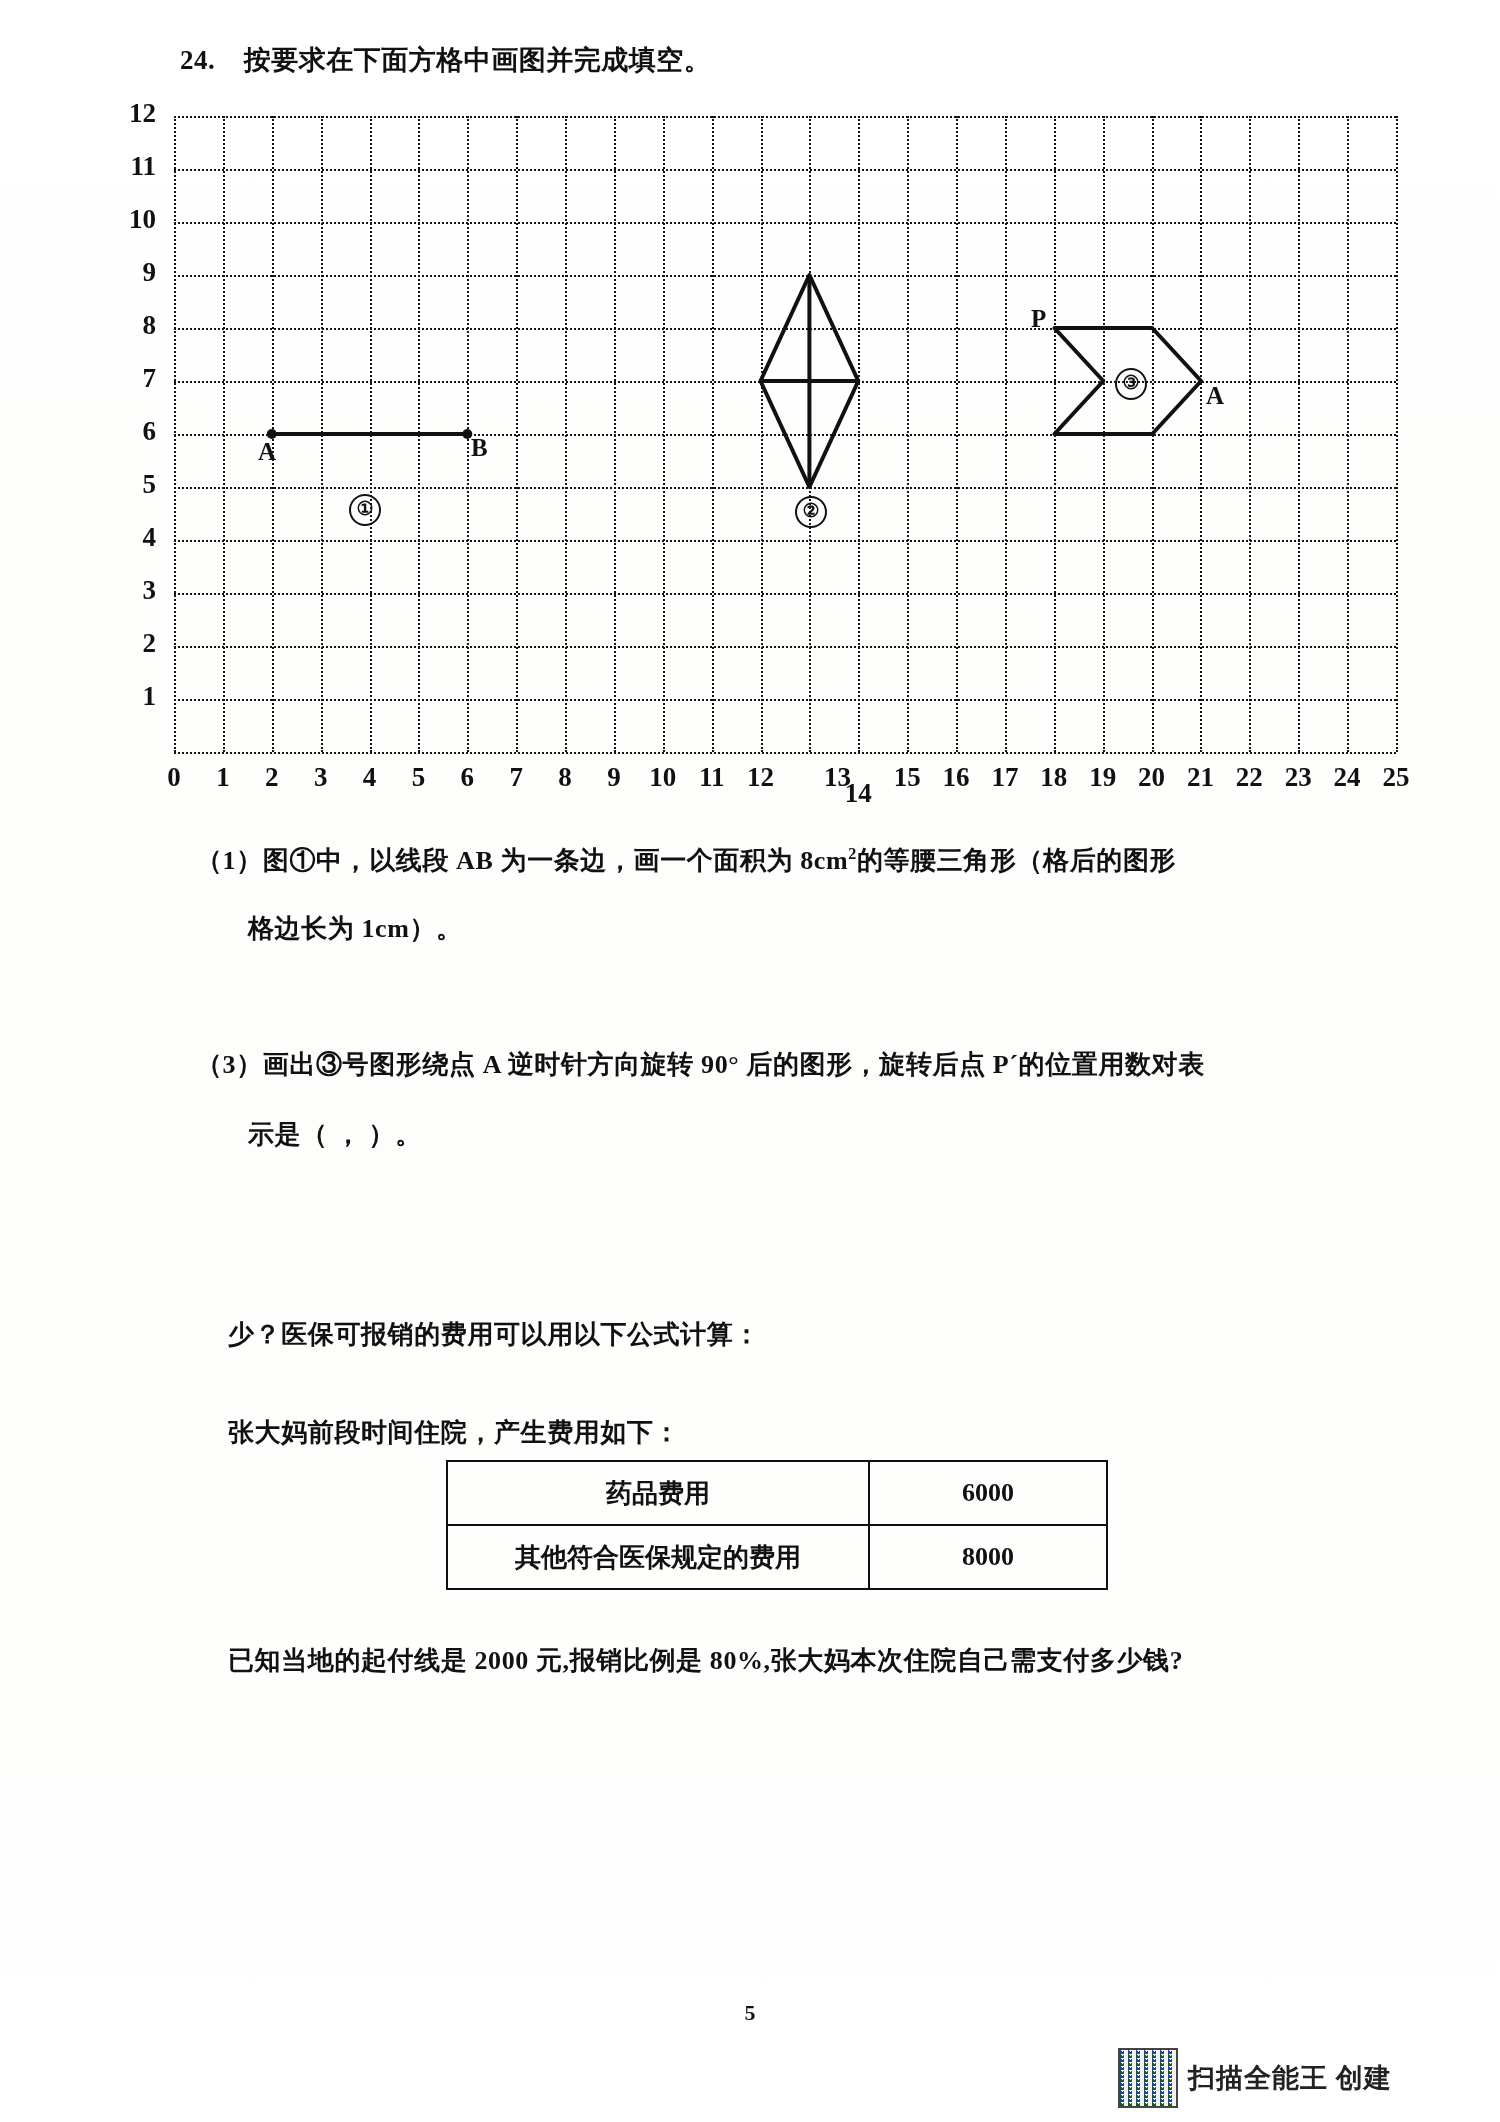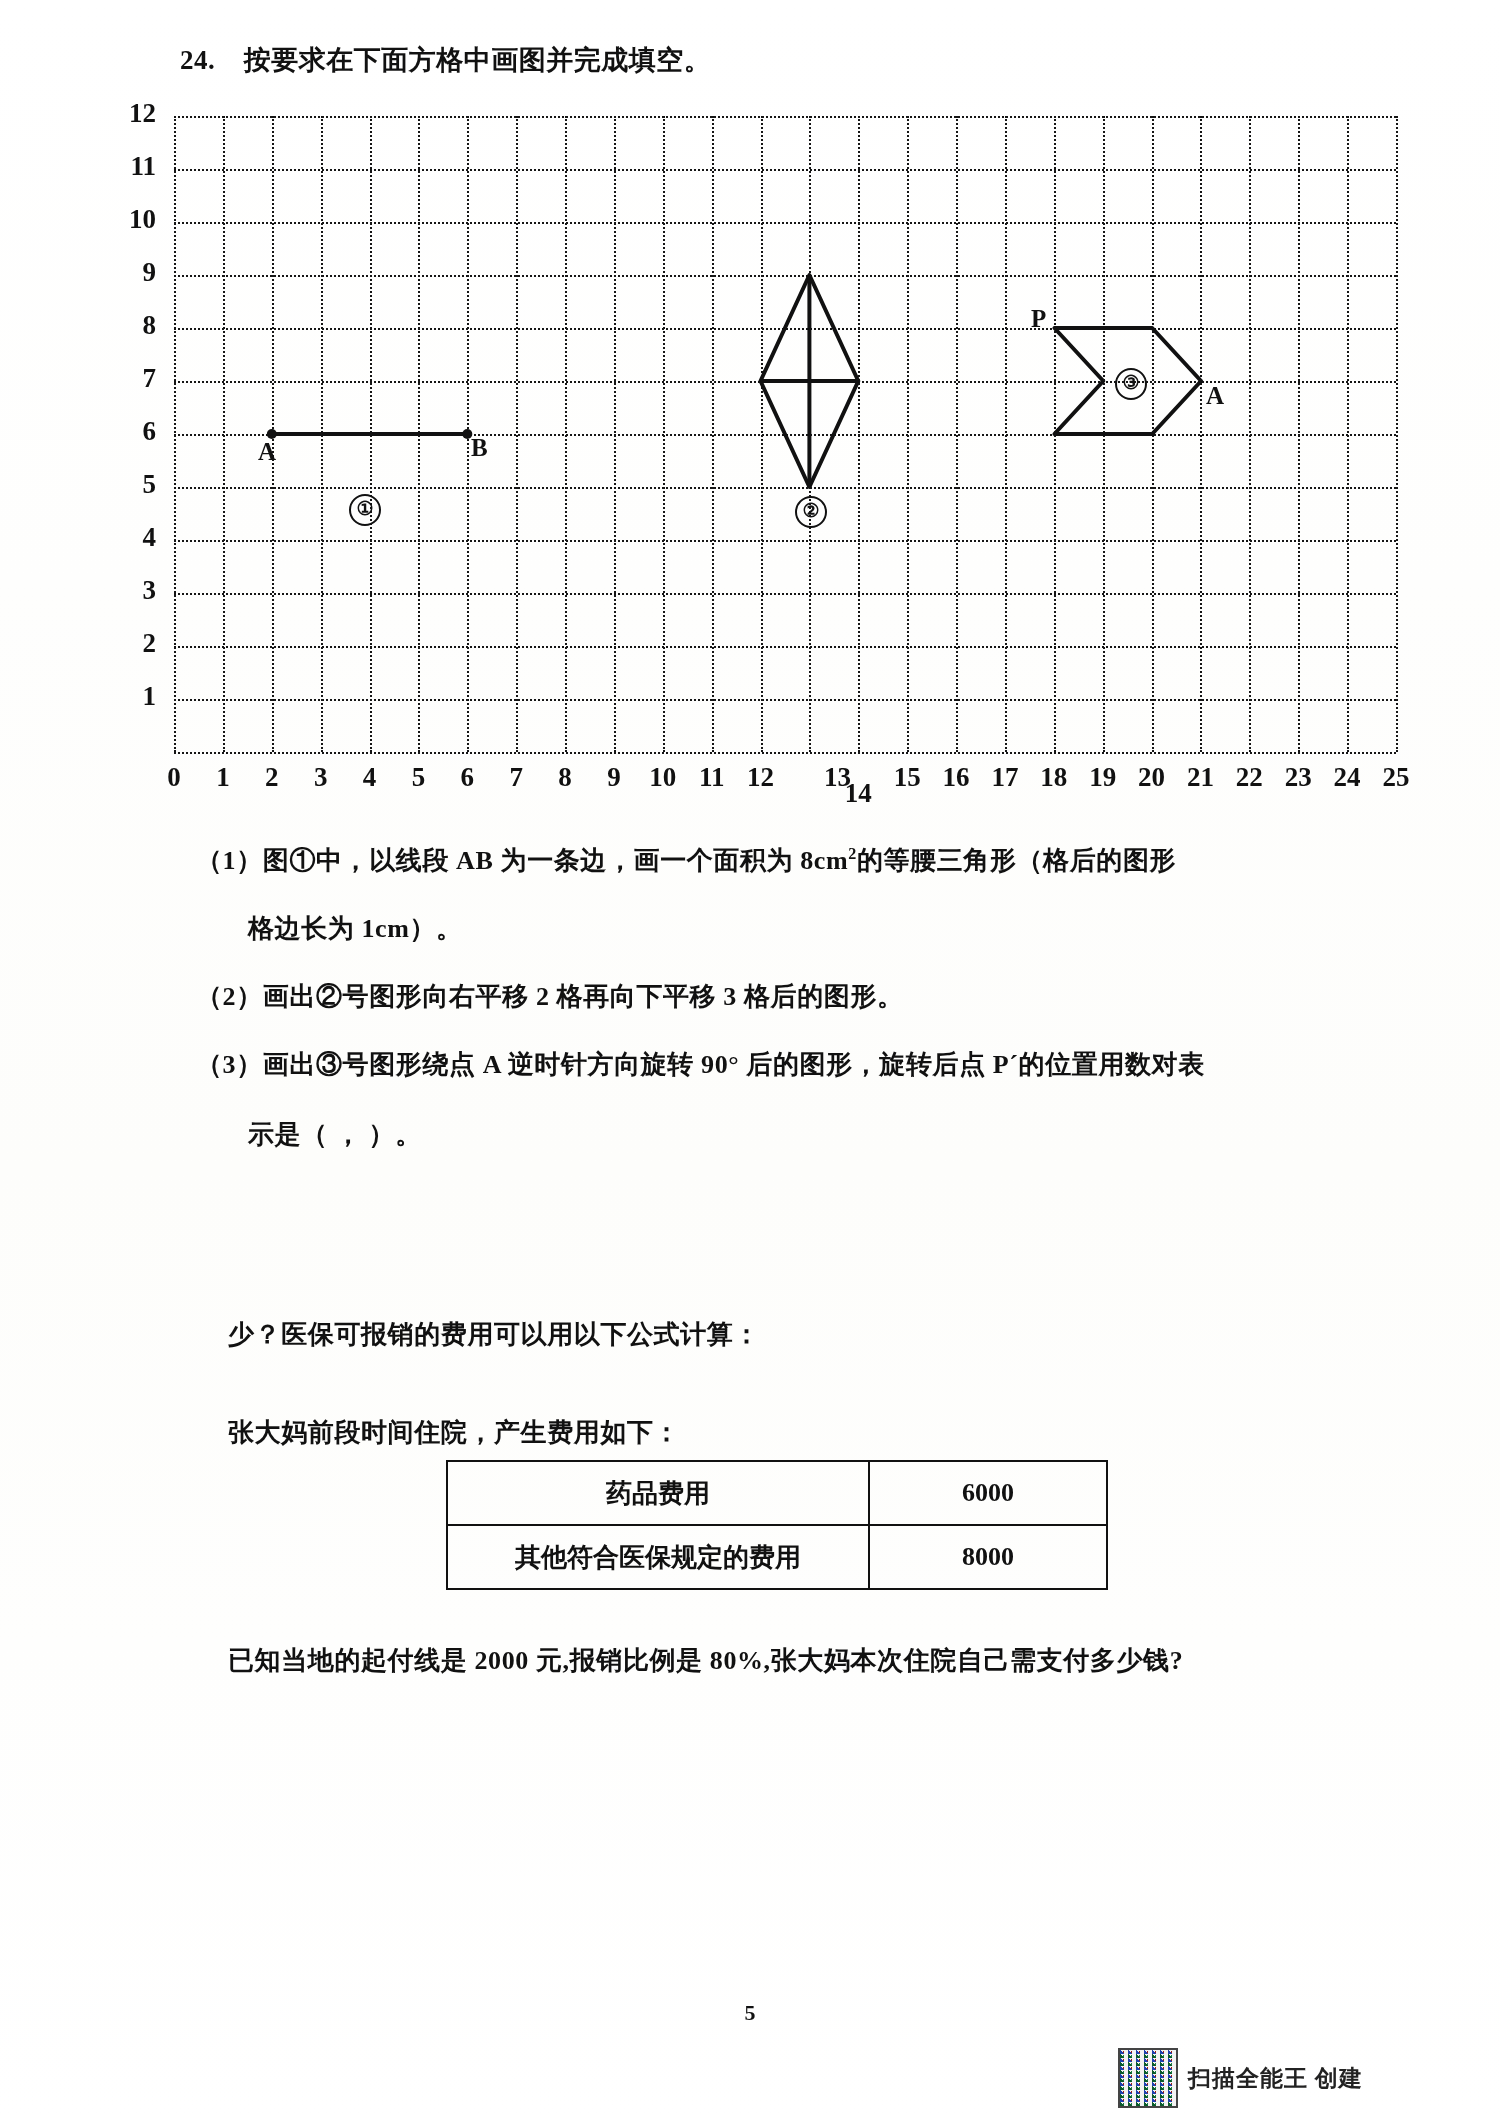--- a/index.html
+++ b/index.html
@@ -108,21 +108,21 @@
   .qr{
     width:56px;height:56px;
     background:
       linear-gradient(45deg,#0a5a2a 25%,transparent 25%) 0 0/8px 8px,
       linear-gradient(-45deg,#15803d 25%,transparent 25%) 4px 0/8px 8px,
       linear-gradient(45deg,#1e40af 25%,transparent 25%) 0 4px/8px 8px,
       linear-gradient(-45deg,#991b1b 25%,transparent 25%) 4px 4px/8px 8px,
       #f3f3f3;
     border:2px solid #444;
   }
-  .wm-text{font-size:23px;font-weight:600;letter-spacing:1px;color:#222;}
+  .wm-text{font-size:27px;font-weight:600;letter-spacing:1px;color:#222;}
 </style>
 </head>
 <body>
 
 <div class="page">
   <div class="scan-tint"></div>
 
   <div class="q24-head">
     <span>24.</span>
     <span style="display:inline-block;width:14px"></span>
@@ -244,23 +244,20 @@
         <div class="xtick" style="left: 1153.12px; top: 0px;">24</div>
         <div class="xtick" style="left: 1202px; top: 0px;">25</div>
       </div>
   </div>
 
   <div class="para" style="left:196px;top:846px;">
     <span>（1）</span><span>图①中，以线段 AB 为一条边，画一个面积为 8cm</span><sup>2</sup><span>的等腰三角形（格后的图形</span>
   </div>
   <div class="para" style="left:248px;top:916px;">格边长为 1cm）。</div>
 
-  <div class="para" style="left:196px;top:984px;">
-    <span>（2）</span><span>画出②号图形向右平移 2 格再向下平移 3 格后的图形。</span>
-  </div>
 
   <div class="para" style="left:196px;top:1052px;">
     <span>（3）</span><span>画出③号图形绕点 A 逆时针方向旋转 90° 后的图形，旋转后点 P´的位置用数对表</span>
   </div>
   <div class="para" style="left:248px;top:1122px;">示是（      ，      ）。</div>
 
   <div class="para" style="left:228px;top:1282px;margin-top:40px;">少？医保可报销的费用可以用以下公式计算：</div>
   <div class="para" style="left:228px;top:1420px;">张大妈前段时间住院，产生费用如下：</div>
 
   <table class="fee-table">

